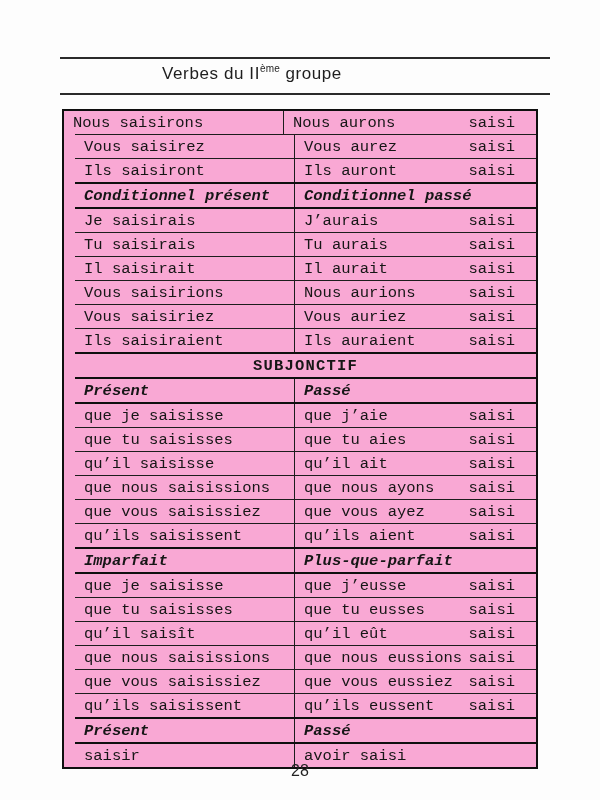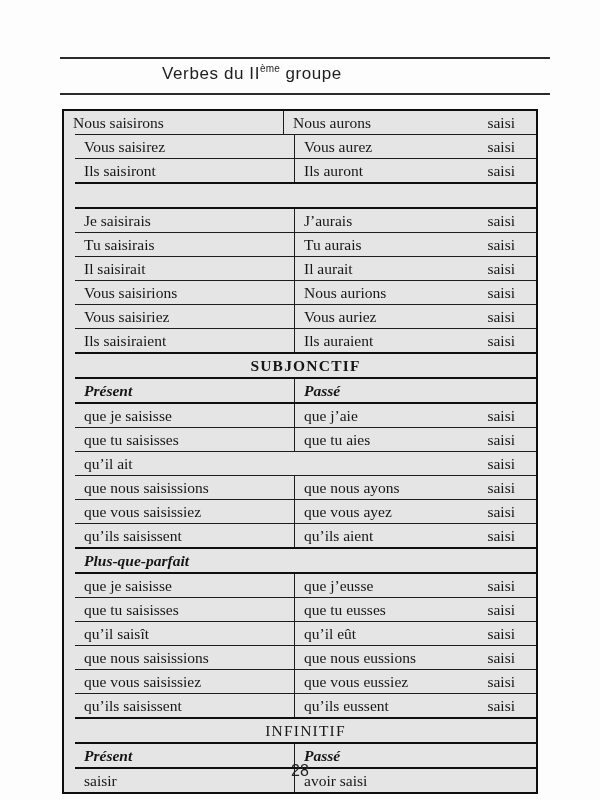--- a/index.html
+++ b/index.html
@@ -26,22 +26,23 @@
     position: absolute; top: 63px; left: 0; width: 504px;
     text-align: center;
     font-family: "Liberation Sans", sans-serif;
     font-size: 17px; letter-spacing: 0.6px; color: #1e1e1e;
   }
   .head-title sup { font-size: 10px; letter-spacing: 0.2px; }
   
   .conj-table {
     position: absolute; left: 62px; top: 109px; width: 476px;
     border: 2.5px solid #0f0f0f;
-    background: #e5e5e5;
+    background: #f9a8d4;
     box-sizing: border-box;
+    font-family: Liberation Mono, monospace;
   }
   .row {
     display: flex; align-items: center;
     height: 23px;
     font-size: 15.5px;
     box-sizing: content-box;
   }
   .row + .row { border-top: 1.2px solid #1d1d1d; margin-left: 11px; }
   .row.section, .row.span-row { border-top: 2.6px solid #0f0f0f; border-bottom: 2.6px solid #0f0f0f; }
   .row.section + .row, .row.span-row + .row { border-top: 0; justify-content: space-between; }
@@ -105,20 +106,24 @@
         </div>
       </div>
       <div class="row">
         <div class="cell-left">Ils saisiront</div>
         <div class="cell-right">
           <div class="">Ils auront</div>
           <div class="">saisi</div>
         </div>
       </div>
       <div class="row section">
+        <div class="cell-left">Conditionnel présent</div>
+        <div class="cell-right">
+          <div class="">Conditionnel passé</div>
+        </div>
       </div>
       <div class="row">
         <div class="cell-left">Je saisirais</div>
         <div class="cell-right">
           <div class="">J’aurais</div>
           <div class="">saisi</div>
         </div>
       </div>
       <div class="row">
         <div class="cell-left">Tu saisirais</div>
@@ -170,20 +175,21 @@
         </div>
       </div>
       <div class="row">
         <div class="cell-left">que tu saisisses</div>
         <div class="cell-right">
           <div class="">que tu aies</div>
           <div class="">saisi</div>
         </div>
       </div>
       <div class="row">
+        <div class="cell-left">qu’il saisisse</div>
         <div class="cell-right">
           <div class="">qu’il ait</div>
           <div class="">saisi</div>
         </div>
       </div>
       <div class="row">
         <div class="cell-left">que nous saisissions</div>
         <div class="cell-right">
           <div class="">que nous ayons</div>
           <div class="">saisi</div>
@@ -197,20 +203,21 @@
         </div>
       </div>
       <div class="row">
         <div class="cell-left">qu’ils saisissent</div>
         <div class="cell-right">
           <div class="">qu’ils aient</div>
           <div class="">saisi</div>
         </div>
       </div>
       <div class="row section">
+        <div class="cell-left">Imparfait</div>
         <div class="cell-right">
           <div class="">Plus-que-parfait</div>
         </div>
       </div>
       <div class="row">
         <div class="cell-left">que je saisisse</div>
         <div class="cell-right">
           <div class="">que j’eusse</div>
           <div class="">saisi</div>
         </div>
@@ -243,21 +250,20 @@
           <div class="">saisi</div>
         </div>
       </div>
       <div class="row">
         <div class="cell-left">qu’ils saisissent</div>
         <div class="cell-right">
           <div class="">qu’ils eussent</div>
           <div class="">saisi</div>
         </div>
       </div>
-      <div class="row span-row">INFINITIF</div>
       <div class="row section">
         <div class="cell-left">Présent</div>
         <div class="cell-right">
           <div class="">Passé</div>
         </div>
       </div>
       <div class="row">
         <div class="cell-left">saisir</div>
         <div class="cell-right">
           <div class="">avoir saisi</div>

